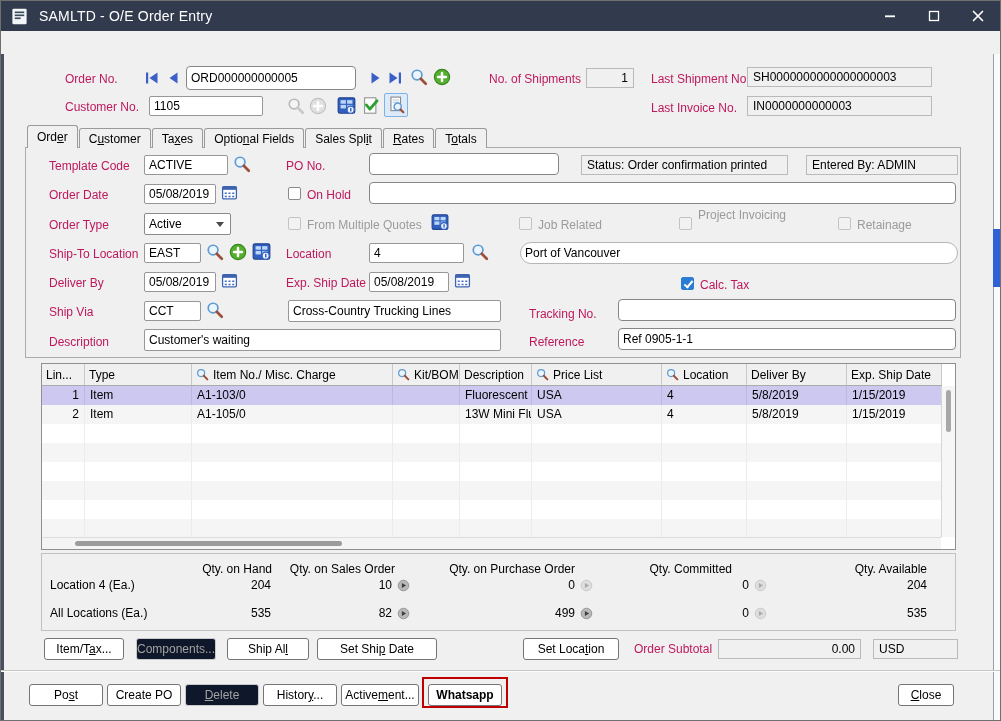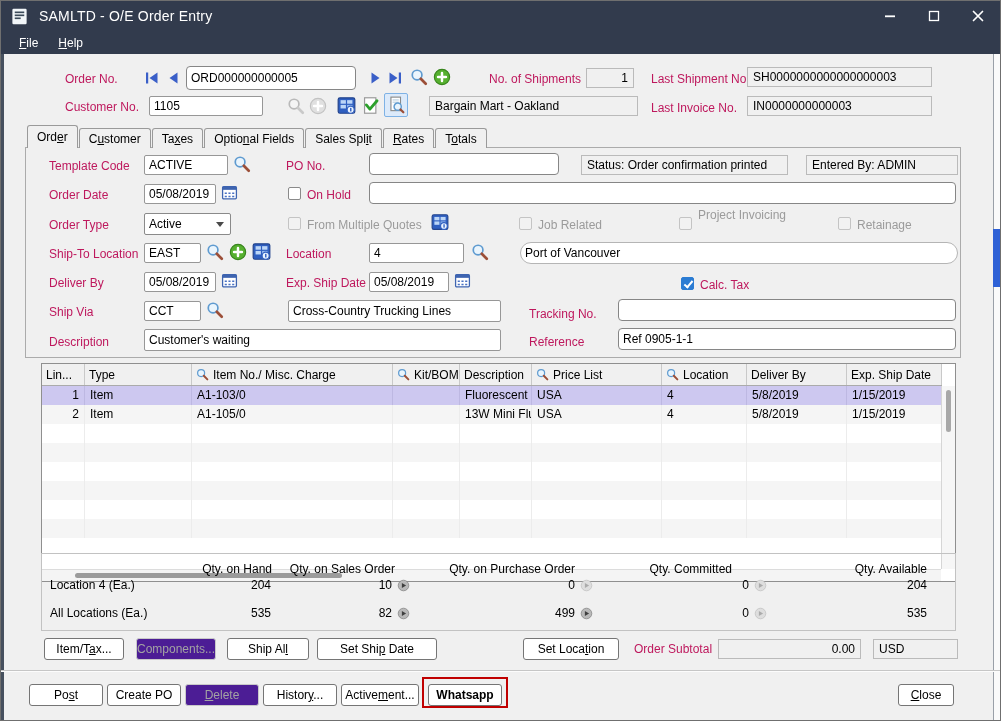--- a/index.html
+++ b/index.html
@@ -19,34 +19,34 @@
 .lbl{position:absolute;font-size:12px;white-space:nowrap;color:#be185d}
 .dim{color:#9b9b9b}
 .inp{position:absolute;height:20px;border:1px solid #979797;background:#fff;font:12px "Liberation Sans",sans-serif;padding:0 4px;border-radius:2px;color:#000}
 .rnd{height:22px;border-radius:4px;border-color:#868686}
 .right{text-align:right}
 .ro{position:absolute;height:20px;background:#f0f0f0;border:1px solid #bababa;font-size:12px;line-height:18px;padding:0 5px;color:#000;overflow:hidden;white-space:nowrap}
 .icon{position:absolute;display:block}
 .icon svg{display:block}
 .icon.selbox{background:#dceafa;border:1px solid #7fb2e5;padding:2px;border-radius:2px}
 .btn{position:absolute;height:22px;background:#fff;border:1px solid #757575;border-radius:3px;font:12px "Liberation Sans",sans-serif;color:#000;text-align:center;padding:0;white-space:nowrap;overflow:hidden}
-.btn.dis{color:#a3a3a3;border-color:#c9c9c9;background:#4c1d95}
+.btn.dis{color:#a3a3a3;border-color:#c9c9c9;background:#0f172a}
 .btn .mn,.tab .mn,.menu-item .mn{text-decoration:underline}
 .bold{font-weight:bold}
 .chk{position:absolute;width:13px;height:13px;background:#fff;border:1px solid #8a8a8a;border-radius:2px}
 .chk.dis{border-color:#c4c4c4;background:#f2f2f2}
 .chk.on{background:#2b7cd3;border-color:#2b7cd3}
 .chk.on::after{content:"";position:absolute;left:4px;top:1px;width:3px;height:7px;border:solid #fff;border-width:0 2px 2px 0;transform:rotate(40deg)}
 .tabs{position:absolute;left:26px;top:124px;height:23px;display:flex;align-items:flex-end;z-index:2}
 .tab{border:1px solid #9a9a9a;border-bottom:none;border-radius:3px 3px 0 0;background:#f0f0f0;font-size:12px;padding:0 9px;height:20px;line-height:20px;margin-right:1px;color:#000;cursor:default}
 .tab.active{height:23px;line-height:22px}
 .panel{position:absolute;left:24px;top:146px;width:936px;height:211px;border:1px solid #ababab;z-index:1}
 .select{position:absolute;height:22px;border:1px solid #8a8a8a;background:#fff;border-radius:2px;font-size:12px;padding:3px 4px}
 .select .arr{position:absolute;right:6px;top:8px;width:0;height:0;border-left:4px solid transparent;border-right:4px solid transparent;border-top:5px solid #4a4a4a}
-.grid{position:absolute;left:40px;top:362px;width:915px;height:219px;border:1px solid #8f8f8f;background:#fff}
+.grid{position:absolute;left:40px;top:362px;width:915px;height:187px;border:1px solid #8f8f8f;background:#fff}
 .ghead{display:grid;grid-template-columns:43px 107px 201px 67px 72px 130px 85px 100px 95px;height:22px;background:#f0f0f0;border-bottom:1px solid #ababab;width:900px}
 .ghead .hc{border-right:1px solid #c9c9c9;font-size:12px;display:flex;align-items:center;gap:4px;padding:0 4px;overflow:hidden;white-space:nowrap}
 .grow{display:grid;grid-template-columns:43px 107px 201px 67px 72px 130px 85px 100px 95px;height:19px;width:900px;background:#fff}
 .grow .c{border-right:1px solid #ececec;font-size:12px;line-height:19px;padding:0 5px;overflow:hidden;white-space:nowrap}
 .grow .num{text-align:right}
 .grow.sel{background:#cdc8f0}
 .grow.sel .c{border-right-color:#bdb8e2}
 .grow.alt{background:#f5f5f5}
 .vscroll{position:absolute;right:0;top:22px;width:14px;bottom:12px;background:#f6f6f6;border-left:1px solid #d6d6d6}
 .vthumb{position:absolute;left:4px;top:4px;width:5px;height:42px;background:#a8a8a8;border-radius:3px}
@@ -166,24 +166,20 @@
           </svg>
         </span>
       <span class="wc">
           <svg width="16" height="16">
             <use href="#sym-x"></use>
           </svg>
         </span>
     </span>
   </div>
 
-  <div class="menubar">
-    <span class="menu-item"><span></span><span class="mn">F</span><span>ile</span></span>
-    <span class="menu-item"><span></span><span class="mn">H</span><span>elp</span></span>
-  </div>
 
   <div class="leftedge"></div>
   <div class="rightstrip"></div>
   <div class="bluebar"></div>
 
   <span class="lbl" style="left:64px;top:71px">Order No.</span>
   <span class="icon" style="left:143px;top:69px">
       <svg width="16" height="16">
         <use href="#sym-navf"></use>
       </svg>
@@ -239,21 +235,20 @@
   <span class="icon" style="left:360px;top:95px">
       <svg width="19" height="19">
         <use href="#sym-chkdoc"></use>
       </svg>
     </span>
   <span class="icon selbox" style="left:383px;top:92px">
       <svg width="18" height="18">
         <use href="#sym-zoomdoc"></use>
       </svg>
     </span>
-  <div class="ro" style="left:428px;top:95px;width:209px">Bargain Mart - Oakland</div>
   <span class="lbl" style="left:650px;top:100px">Last Invoice No.</span>
   <div class="ro" style="left:746px;top:95px;width:185px">IN0000000000003</div>
 
   <div class="tabs">
     <div class="tab active"><span>Ord</span><span class="mn">e</span><span>r</span></div>
     <div class="tab"><span>C</span><span class="mn">u</span><span>stomer</span></div>
     <div class="tab"><span>Ta</span><span class="mn">x</span><span>es</span></div>
     <div class="tab"><span>Optio</span><span class="mn">n</span><span>al Fields</span></div>
     <div class="tab"><span>Sales Spl</span><span class="mn">i</span><span>t</span></div>
     <div class="tab"><span></span><span class="mn">R</span><span>ates</span></div>

